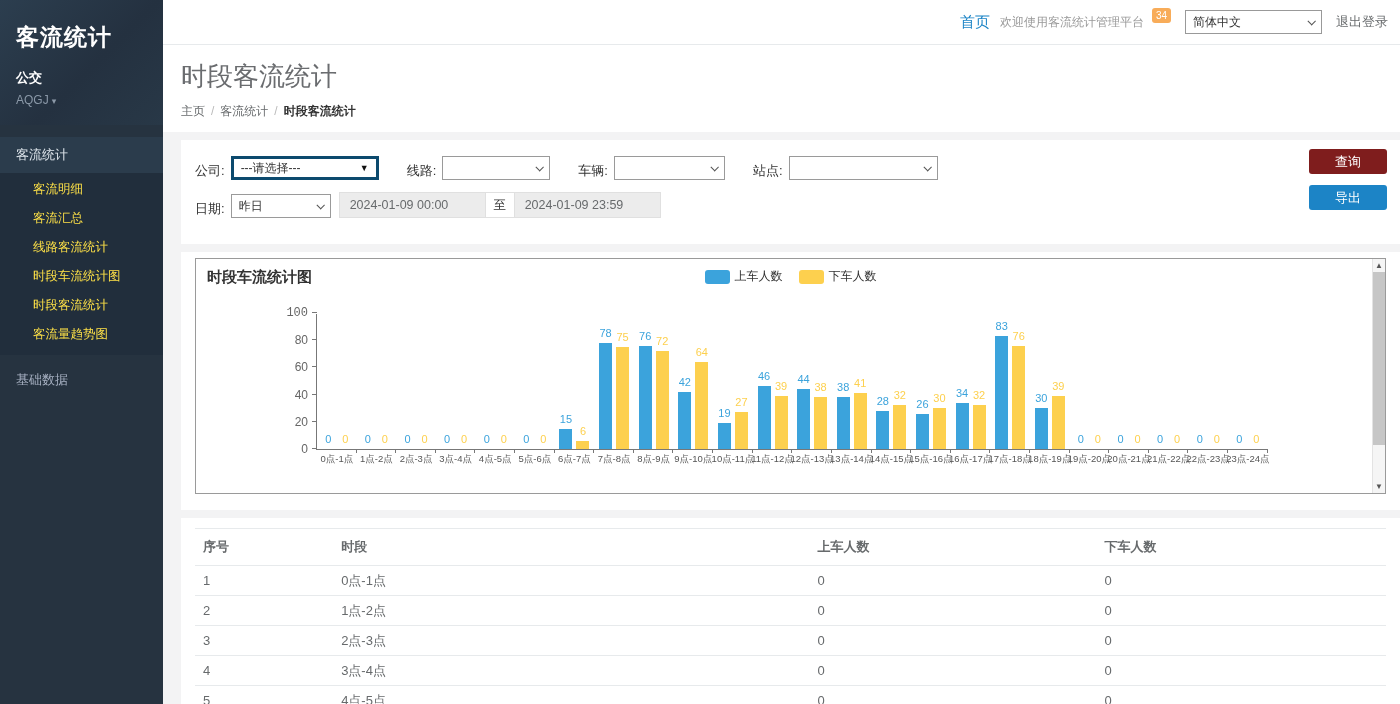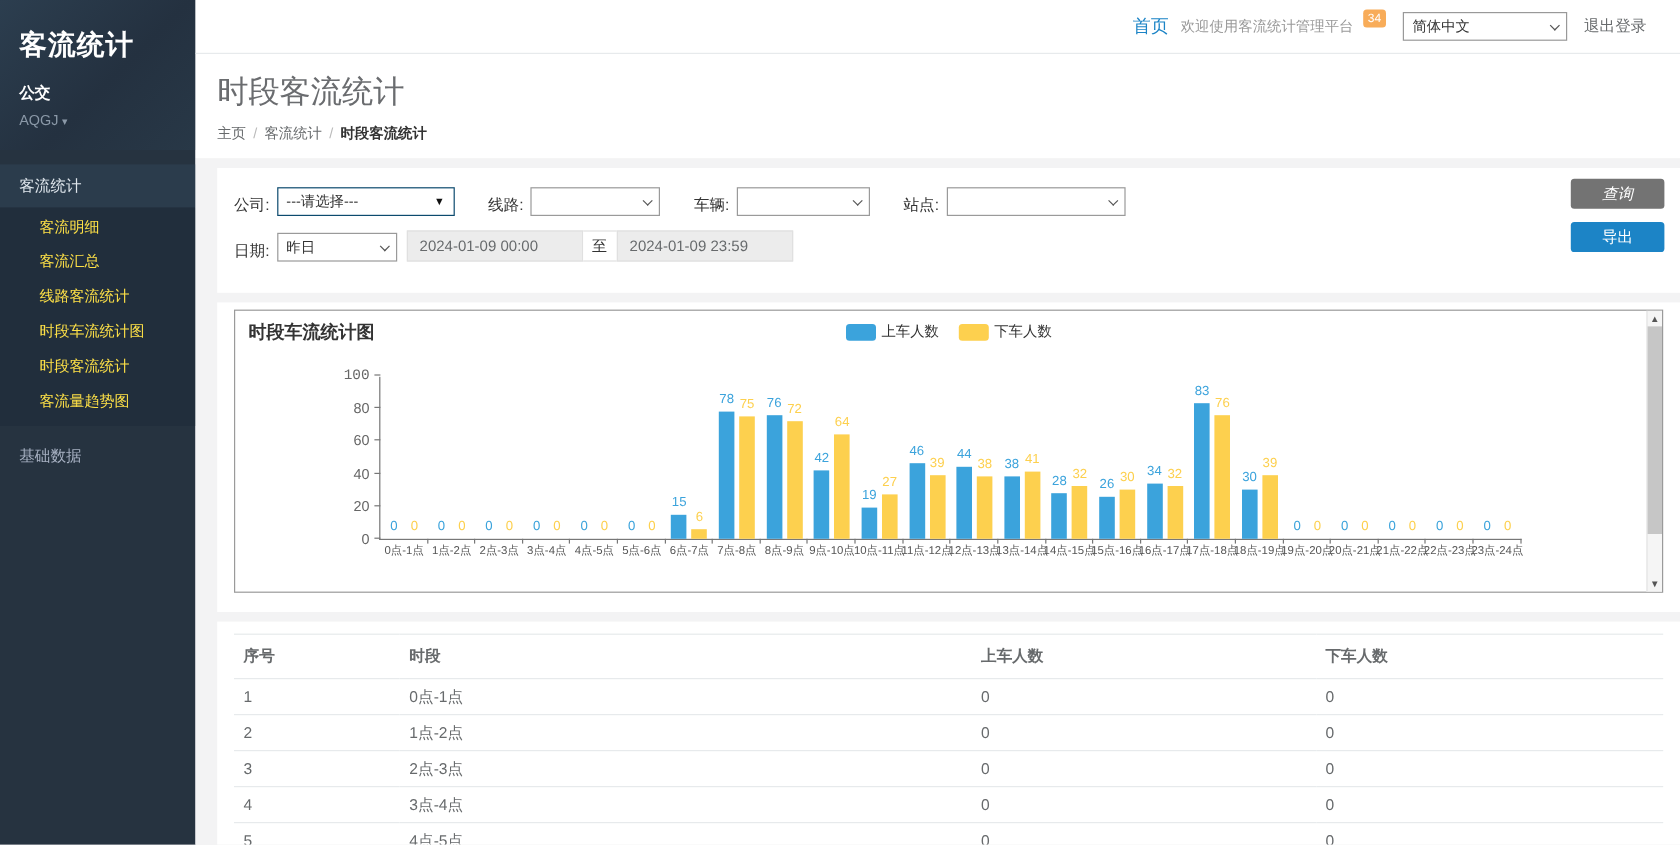--- a/index.html
+++ b/index.html
@@ -18,21 +18,21 @@
   .nav { margin-top:12px; }
   .nav-section-header { padding:9px 16px; font-size:13px; color:#dfe6ec; cursor:pointer; }
   .nav-section-header.active { background:#2b3c4c; }
   .nav-sub { background:#212e3c; padding:2px 0 6px; }
   .nav-sub-item { padding:6px 9px 6px 33px; font-size:12.5px; color:#fde047; cursor:pointer; }
   .nav-section-plain { padding:10px 16px; font-size:13px; color:#a7b1c2; cursor:pointer; margin-top:6px; }
 
   
   .main { flex:1; display:flex; flex-direction:column; background:#f3f3f4; }
   .topbar { height:45px; background:#fff; border-bottom:1px solid #e7eaec;
-    display:flex; align-items:center; justify-content:flex-end; padding-right:28px; gap:8px; }
+    display:flex; align-items:center; justify-content:flex-end; padding-right:12px; gap:8px; }
   .home-link { color:#1c84c6; font-size:15px; margin-right:2px; cursor:pointer; }
   .welcome-text { color:#999; font-size:12px; }
   .badge { background:#f8ac59; color:#fff; font-size:10px; padding:2px 4px;
     border-radius:3px; transform:translateY(-7px); display:inline-block; }
   .lang-select { width:137px; height:24px; border:1px solid #999; background:#fff;
     display:flex; align-items:center; justify-content:space-between; padding:0 7px;
     font-size:12px; color:#333; cursor:pointer; margin:0 6px; }
   .chev { width:6px; height:6px; border-right:1.5px solid #555; border-bottom:1.5px solid #555;
     transform:rotate(45deg) translateY(-1px); flex:0 0 auto; }
   .logout-link { color:#676a6c; font-size:13px; cursor:pointer; }
@@ -48,33 +48,33 @@
   .panel { background:#fff; margin-bottom:8px; }
 
   
   .filter-panel { position:relative; padding:12px 110px 14px 14px; }
   .filter-row { display:flex; align-items:flex-end; margin:4px 0 12px; }
   .filter-row:last-child { margin-bottom:2px; }
   .f-label { font-size:13px; color:#333; margin-right:6px; }
   .sel { height:24px; border:1px solid #9a9a9a; background:#fff; display:flex;
     align-items:center; justify-content:space-between; padding:0 7px; font-size:12px;
     color:#333; cursor:pointer; margin-right:28px; }
-  .sel-company { width:148px; border:1px solid #0c4a6e; }
+  .sel-company { width:148px; border:3px solid #0c4a6e; }
   .sel-company .tri { font-size:9px; color:#111; }
   .sel-line { width:108px; } .sel-vehicle { width:111px; } .sel-station { width:149px; margin-right:0; }
   .sel-preset { width:100px; margin-right:8px; border:1px solid #9a9a9a; }
   .date-input { width:147px; height:26px; background:#ececec; border:1px solid #e0e0e0;
     color:#676a6c; font-size:12.5px; padding:0 10px; font-family:"Liberation Sans",sans-serif; }
   .to-box { width:28px; height:26px; border-top:1px solid #e0e0e0; border-bottom:1px solid #e0e0e0;
     background:#fff; display:flex; align-items:center; justify-content:center;
     font-size:12.5px; color:#333; }
   .btn-col { position:absolute; right:13px; top:9px; display:flex; flex-direction:column; gap:11px; }
   .btn { width:78px; height:25px; border:none; border-radius:3px; color:#fff;
     font-size:13px; cursor:pointer; font-family:"Liberation Sans",sans-serif; }
-  .btn-query { background:#737373;font-style:italic; }
+  .btn-query { background:#7f1d1d; }
   .btn-export { background:#1c84c6; }
 
   
   .chart-panel { padding:6px 14px 16px; }
   .chart-box { position:relative; border:1px solid #9a9a9a; height:236px; background:#fff; }
   .chart-title { position:absolute; top:9px; left:11px; font-size:15px; font-weight:bold; color:#333; }
   .legend { position:absolute; top:9px; left:50%; transform:translateX(-50%);
     display:flex; gap:16px; }
   .legend-item { display:flex; align-items:center; gap:5px; cursor:pointer; }
   .legend-swatch { width:25px; height:14px; border-radius:3px; }

